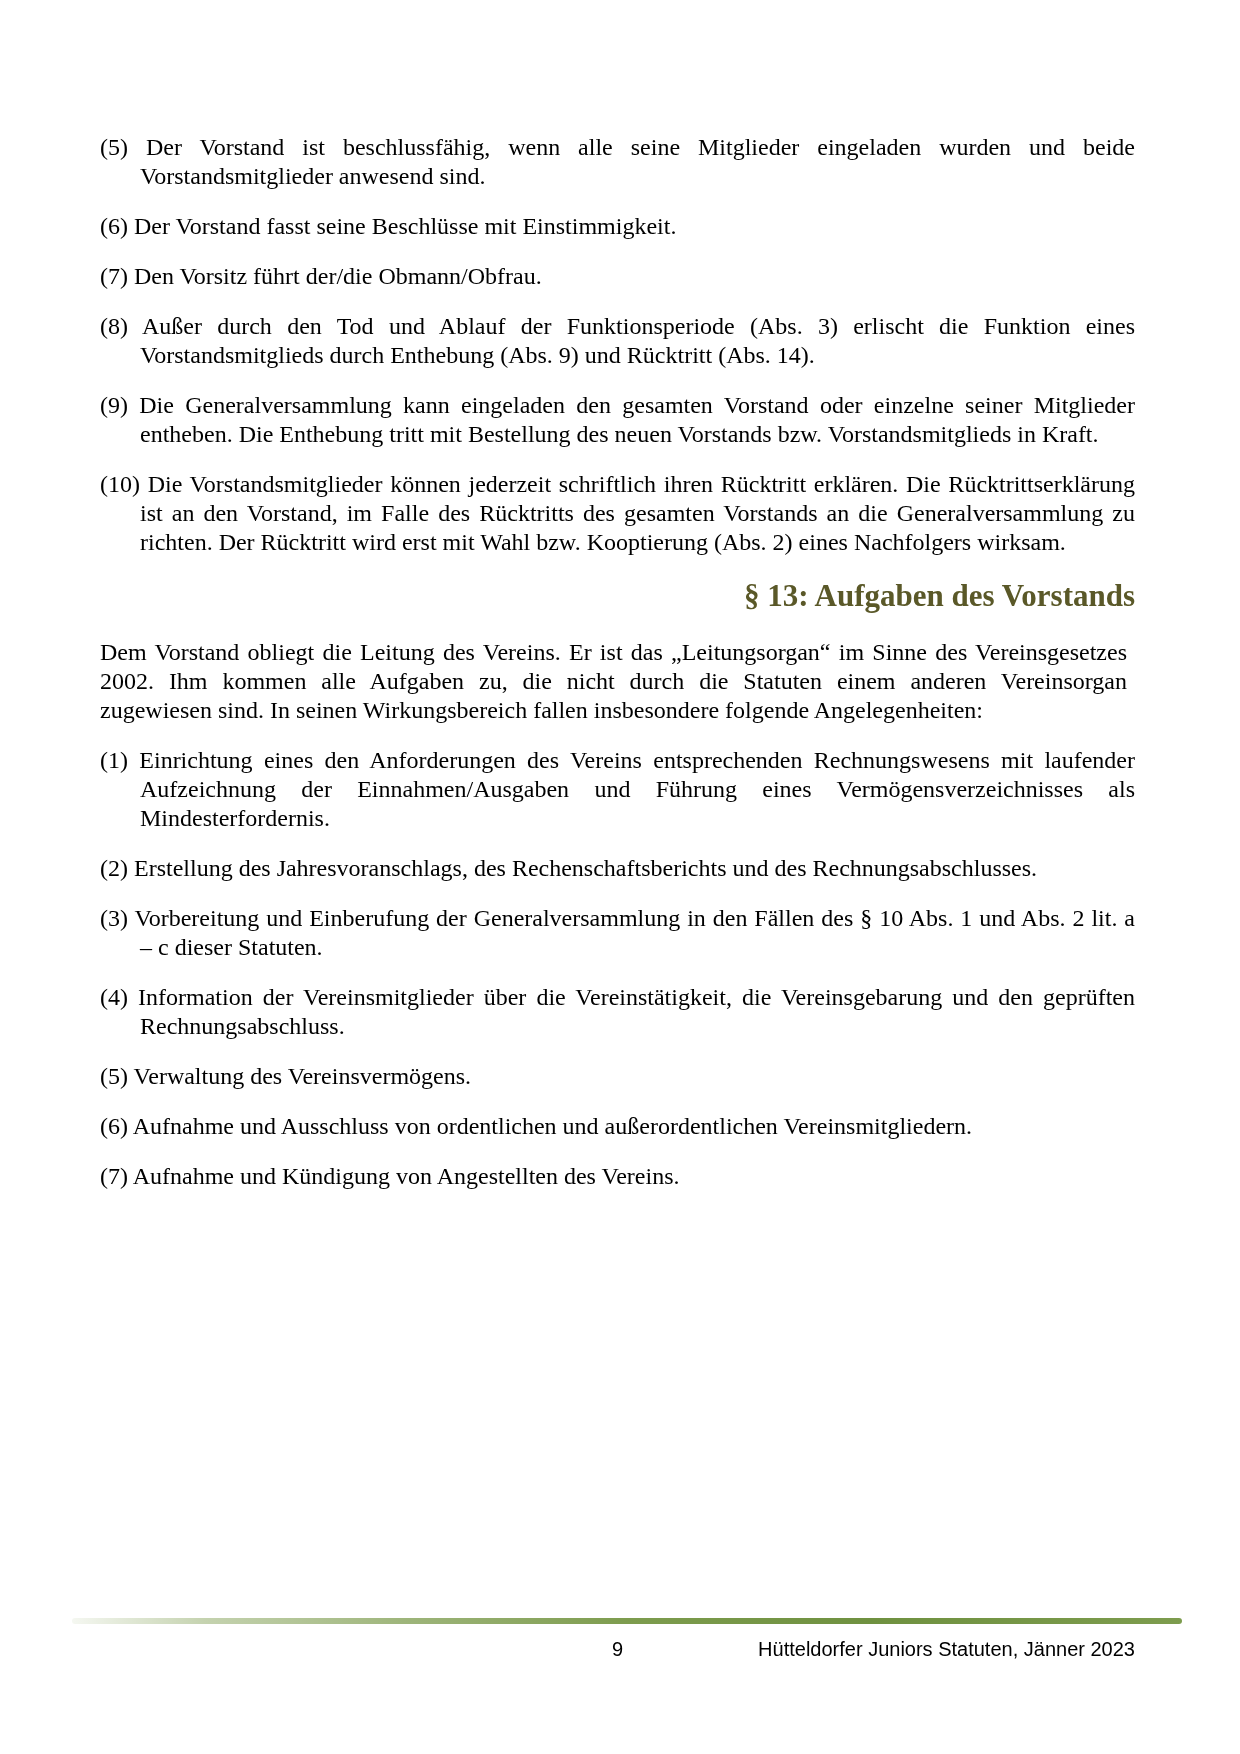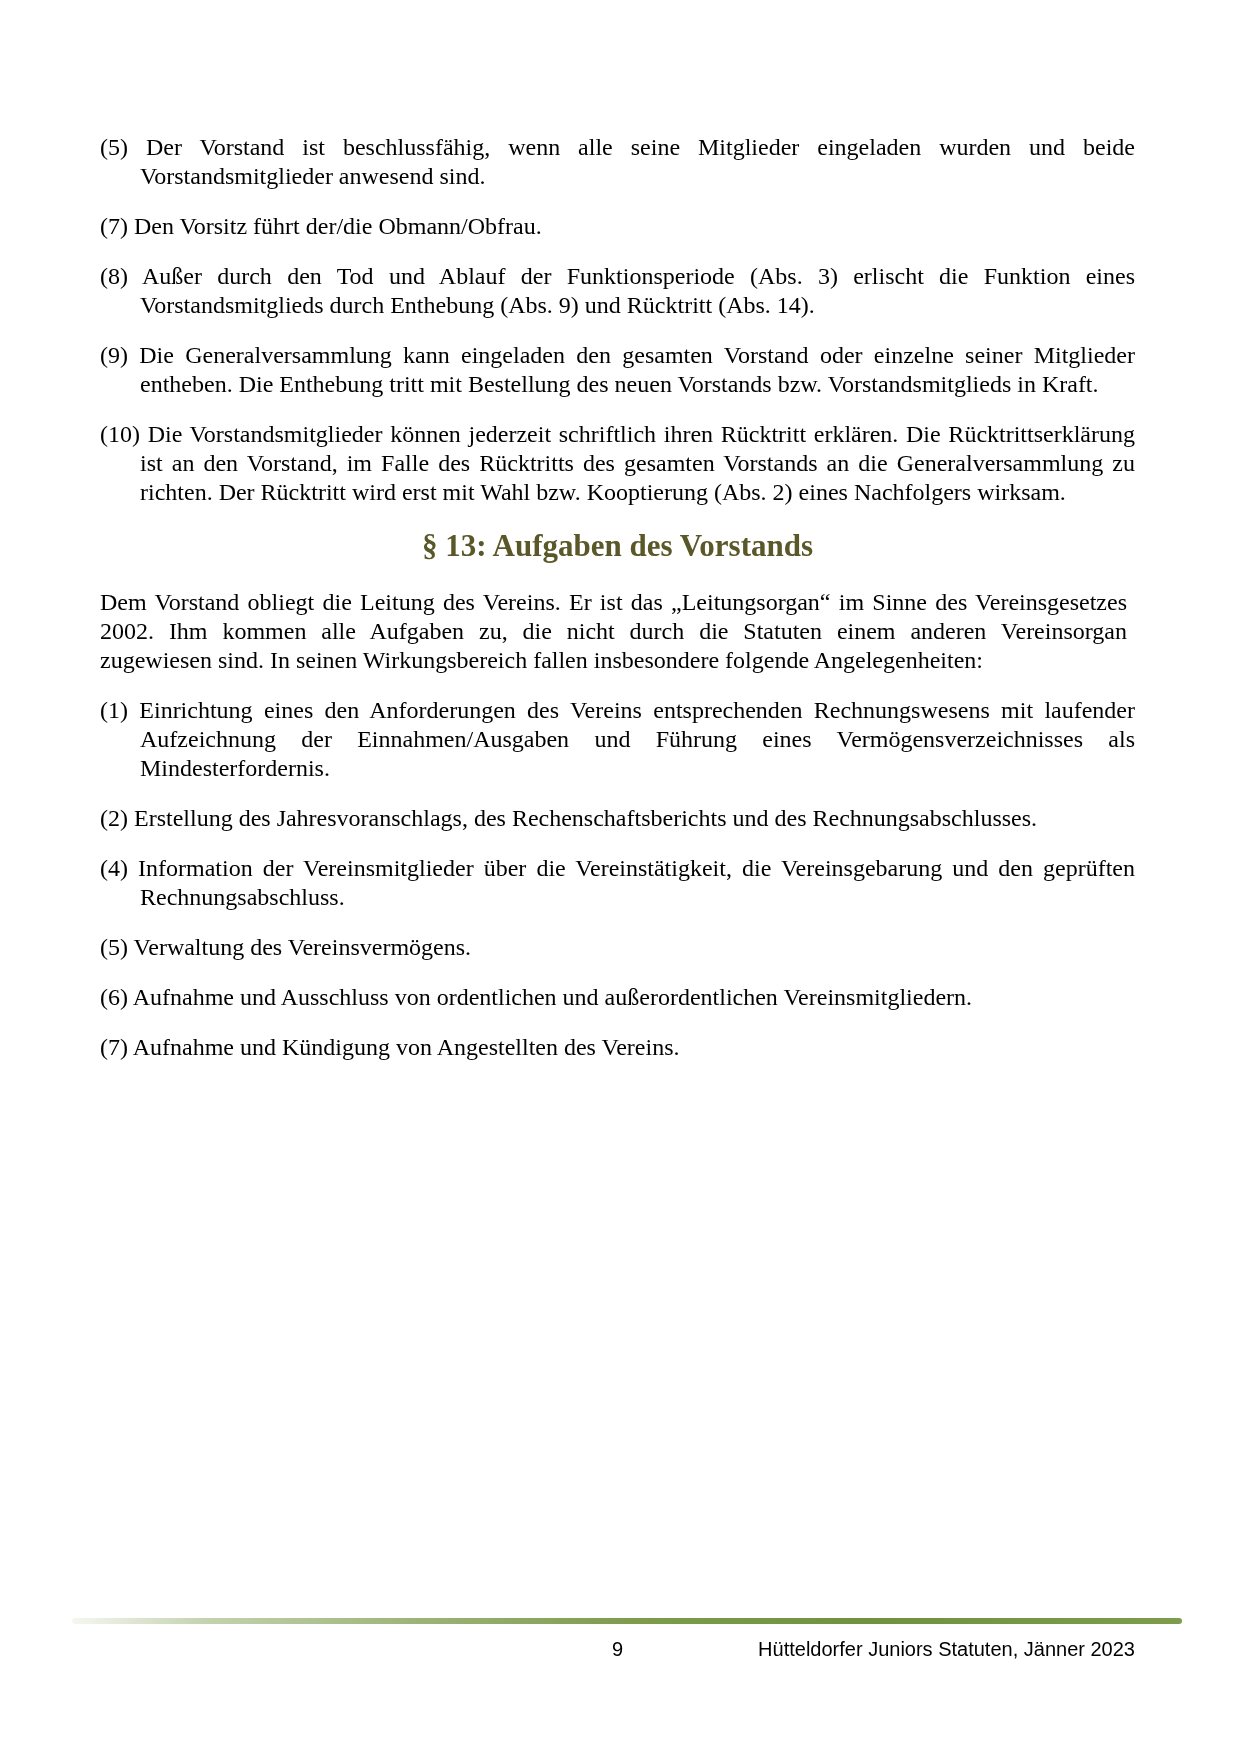--- a/index.html
+++ b/index.html
@@ -37,21 +37,21 @@
   }
   .list-item .num {
     white-space: nowrap;
   }
   .section-heading {
     margin: 13px 0 24px 0;
     font-size: 31px;
     line-height: 36px;
     font-weight: bold;
     color: var(--heading-color, #5a5828);
-    text-align: center;
+    text-align: right;
   }
   .intro {
     margin: 0 8px 21px 0;
   }
   .footer-rule {
     position: absolute;
     top: 1618px;
     left: 72px;
     right: 58px;
     height: 6px;
@@ -90,20 +90,24 @@
 
 <div class="page">
 
   <div class="content">
 
     <div class="list-item">
       <span class="num">(5)</span>
       <span class="txt">Der Vorstand ist beschlussfähig, wenn alle seine Mitglieder eingeladen wurden und beide Vorstandsmitglieder anwesend sind.</span>
     </div>
     <div class="list-item">
+      <span class="num">(6)</span>
+      <span class="txt">Der Vorstand fasst seine Beschlüsse mit Einstimmigkeit.</span>
+    </div>
+    <div class="list-item">
       <span class="num">(7)</span>
       <span class="txt">Den Vorsitz führt der/die Obmann/Obfrau.</span>
     </div>
     <div class="list-item">
       <span class="num">(8)</span>
       <span class="txt">Außer durch den Tod und Ablauf der Funktionsperiode (Abs. 3) erlischt die Funktion eines Vorstandsmitglieds durch Enthebung (Abs. 9) und Rücktritt (Abs. 14).</span>
     </div>
     <div class="list-item">
       <span class="num">(9)</span>
       <span class="txt">Die Generalversammlung kann eingeladen den gesamten Vorstand oder einzelne seiner Mitglieder entheben. Die Enthebung tritt mit Bestellung des neuen Vorstands bzw. Vorstandsmitglieds in Kraft.</span>
@@ -117,20 +121,24 @@
 
     <p class="intro">Dem Vorstand obliegt die Leitung des Vereins. Er ist das „Leitungsorgan“ im Sinne des Vereinsgesetzes 2002. Ihm kommen alle Aufgaben zu, die nicht durch die Statuten einem anderen Vereinsorgan zugewiesen sind. In seinen Wirkungsbereich fallen insbesondere folgende Angelegenheiten:</p>
 
     <div class="list-item">
       <span class="num">(1)</span>
       <span class="txt">Einrichtung eines den Anforderungen des Vereins entsprechenden Rechnungswesens mit laufender Aufzeichnung der Einnahmen/Ausgaben und Führung eines Vermögensverzeichnisses als Mindesterfordernis.</span>
     </div>
     <div class="list-item">
       <span class="num">(2)</span>
       <span class="txt">Erstellung des Jahresvoranschlags, des Rechenschaftsberichts und des Rechnungsabschlusses.</span>
+    </div>
+    <div class="list-item">
+      <span class="num">(3)</span>
+      <span class="txt">Vorbereitung und Einberufung der Generalversammlung in den Fällen des § 10 Abs. 1 und Abs. 2 lit. a – c dieser Statuten.</span>
     </div>
     <div class="list-item">
       <span class="num">(4)</span>
       <span class="txt">Information der Vereinsmitglieder über die Vereinstätigkeit, die Vereinsgebarung und den geprüften Rechnungsabschluss.</span>
     </div>
     <div class="list-item">
       <span class="num">(5)</span>
       <span class="txt">Verwaltung des Vereinsvermögens.</span>
     </div>
     <div class="list-item">

